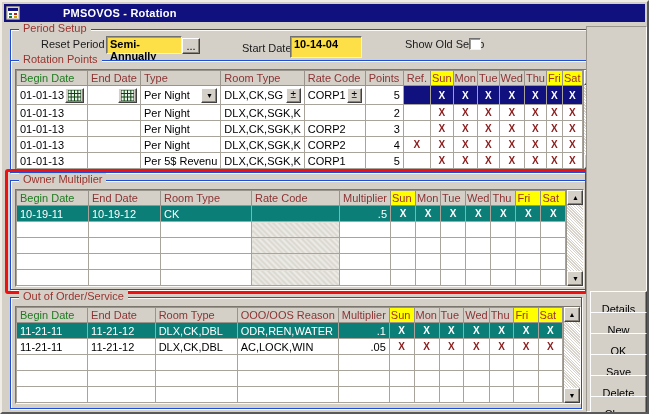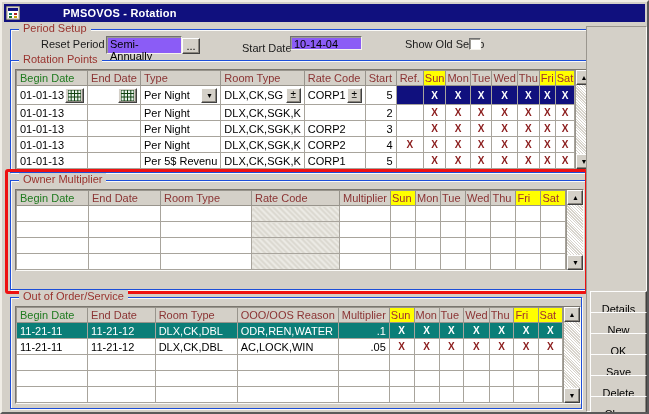--- a/index.html
+++ b/index.html
@@ -8,22 +8,22 @@
     border:2px solid;border-color:#f0ede6 #5a5a5a #5a5a5a #f0ede6;overflow:hidden;}
   .titlebar{position:absolute;left:2px;top:2px;width:641px;height:18px;background:#10107e;
     display:flex;align-items:center;padding-left:2px;gap:3px;}
   .titletext{color:#fff;font-size:11px;font-weight:bold;letter-spacing:.2px;padding-left:40px;}
   .appicon{width:14px;height:14px;display:inline-block;}
   
   .group{position:absolute;border:1px solid #1d4ed8;box-shadow:inset 1px 1px 0 #fbfaf7,1px 1px 0 #fbfaf7;}
   .legend{position:absolute;top:-8px;left:8px;background:#d4d0c8;padding:0 4px;
     color:#99332e;font-size:11px;white-space:nowrap;}
   .lbl{position:absolute;font-size:11px;color:#1a1a1a;white-space:nowrap;}
-  .sunken{position:absolute;background:#8b5cf6;border:1px solid;border-color:#707070 #f4f2ec #f4f2ec #707070;
-    box-shadow:inset 1px 1px 0 #9c9a94;font-size:11px;padding:1px 3px;color:#000;}
+  .sunken{position:absolute;background:#fde047;border:1px solid;border-color:#707070 #f4f2ec #f4f2ec #707070;
+    box-shadow:inset 1px 1px 0 #9c9a94;font-size:11px;padding:1px 3px;color:#000;font-weight:bold;}
   .btn3d{background:#d4d0c8;border:1px solid;border-color:#fdfdfd #404040 #404040 #fdfdfd;
     box-shadow:inset -1px -1px 0 #8a867e;font-size:11px;color:#000;display:flex;
     align-items:center;justify-content:center;cursor:default;padding:0;}
   .checkbox{position:absolute;width:12px;height:12px;background:#fff;border:1px solid;
     border-color:#707070 #f4f2ec #f4f2ec #707070;box-shadow:inset 1px 1px 0 #9c9a94;}
   
   .grid{position:absolute;display:flex;border:1px solid;border-color:#7a766e #fbfaf7 #fbfaf7 #7a766e;background:#0c4a6e;}
   table{border-collapse:collapse;table-layout:fixed;background:#fff;}
   th{background:#d4d0c8;color:#8b3434;font-weight:normal;font-size:11px;text-align:left;
     padding:1px 3px;border:1px solid #98948c;height:15px;overflow:hidden;white-space:nowrap;}
@@ -78,21 +78,21 @@
   <div class="group" style="left:8px;top:27px;width:582px;height:32px;">
     <span class="legend">Period Setup</span>
     <span class="lbl" style="left:30px;top:8px;">Reset Period</span>
     <div class="sunken" style="left:95px;top:6px;width:76px;height:18px;">
       <span>Semi-Annually</span>
     </div>
     <button class="btn3d" style="position:absolute;left:171px;top:8px;width:18px;height:16px;">
         <span>...</span>
       </button>
     <span class="lbl" style="left:231px;top:12px;">Start Date</span>
-    <div class="sunken" style="left:279px;top:6px;width:72px;height:14px;">
+    <div class="sunken" style="left:279px;top:6px;width:72px;height:22px;">
       <span>10-14-04</span>
     </div>
     <span class="lbl" style="left:394px;top:8px;">Show Old Setup</span>
     <span class="checkbox" style="left:458px;top:8px;"></span>
   </div>
 
   <div class="group" style="left:8px;top:58px;width:582px;height:113px;">
     <span class="legend">Rotation Points</span>
     <div class="grid" style="left:4px;top:8px;">
       <table>
@@ -112,21 +112,21 @@
             <col style="width:23px">
             <col style="width:23px">
         </colgroup>
         <tbody>
             <tr>
           <th class="green">Begin Date</th>
           <th>End Date</th>
           <th>Type</th>
           <th>Room Type</th>
           <th>Rate Code</th>
-          <th>Start</th>
+          <th>Points</th>
           <th>Ref.</th>
           <th class="dayh y">Sun</th>
           <th class="dayh">Mon</th>
           <th class="dayh">Tue</th>
           <th class="dayh">Wed</th>
           <th class="dayh">Thu</th>
           <th class="dayh y">Fri</th>
           <th class="dayh y">Sat</th>
         </tr>
         <tr class="editrow selnavy">
@@ -279,20 +279,34 @@
           <th class="hatch">Rate Code</th>
           <th>Multiplier</th>
           <th class="dayh y">Sun</th>
           <th class="dayh">Mon</th>
           <th class="dayh">Tue</th>
           <th class="dayh">Wed</th>
           <th class="dayh">Thu</th>
           <th class="dayh y">Fri</th>
           <th class="dayh y">Sat</th>
         </tr>
+        <tr class="selteal">
+          <td>10-19-11</td>
+          <td>10-19-12</td>
+          <td>CK</td>
+          <td class="hatch"></td>
+          <td class="num">.5</td>
+          <td class="x">X</td>
+          <td class="x">X</td>
+          <td class="x">X</td>
+          <td class="x">X</td>
+          <td class="x">X</td>
+          <td class="x">X</td>
+          <td class="x">X</td>
+        </tr>
         <tr>
               <td></td>
               <td></td>
               <td></td>
               <td class="hatch"></td>
               <td></td>
               <td></td>
               <td></td>
               <td></td>
               <td></td>

